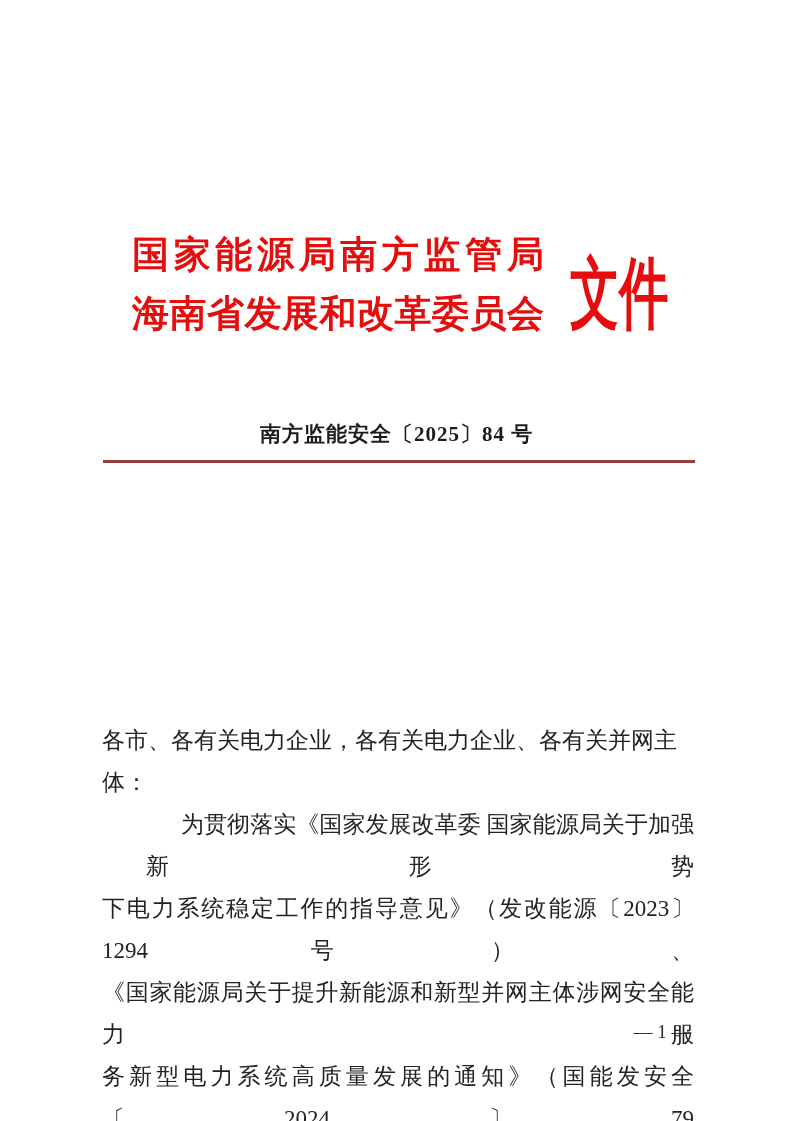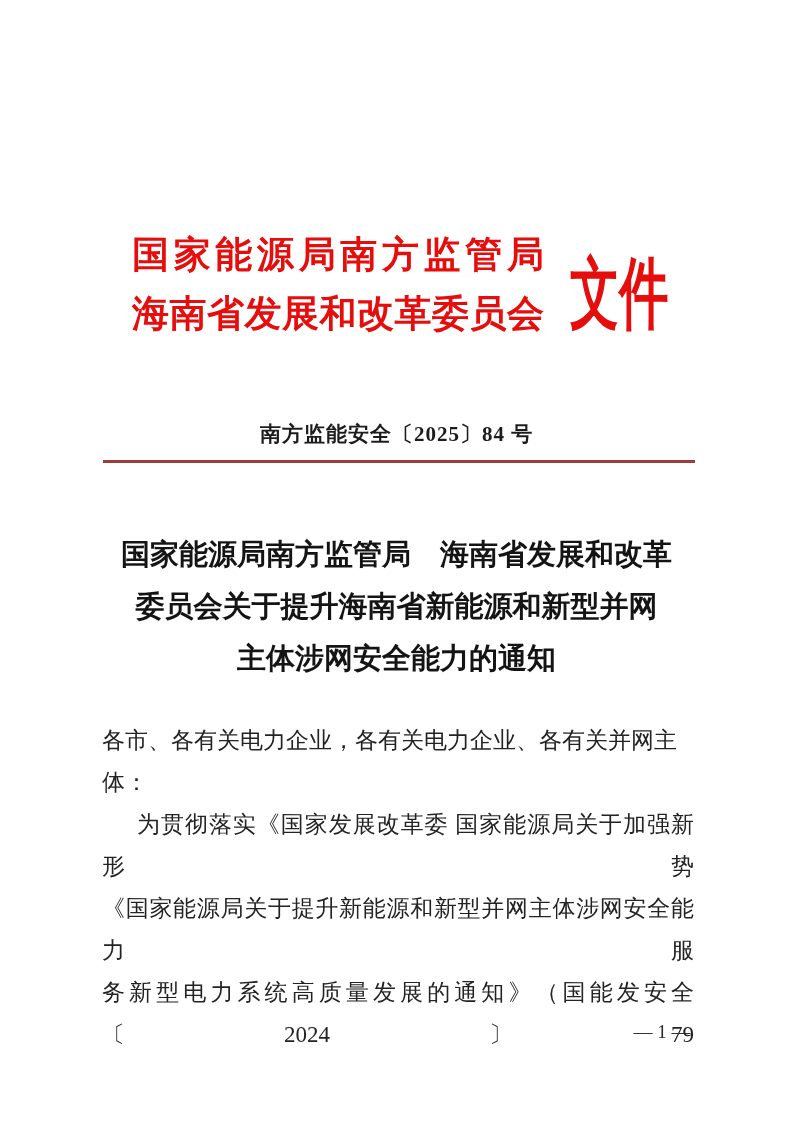--- a/index.html
+++ b/index.html
@@ -59,21 +59,21 @@
   }
   
   .body-text{
     position:absolute;
     left:102px;top:720px;width:592px;
     font-size:23px;line-height:42px;
     color:#232323;
   }
   .bline{text-align:left;}
   .bline.fill{text-align:justify;text-align-last:justify;}
-  .bline.ind{text-indent:35px;}
+  .bline.ind{text-indent:35px;margin-left:44px;}
   
   .page-number{
     position:absolute;
     left:612px;top:1020px;width:100px;
     text-align:center;
     font-size:19px;line-height:24px;
     color:#2a2a2a;
     white-space:nowrap;
   }
 </style>
@@ -108,28 +108,24 @@
       <span>员</span>
       <span>会</span>
     </div>
 
   <div class="doc-type" style="color: rgb(230, 13, 13);">文件</div>
 
   <div class="doc-number">南方监能安全〔2025〕84 号</div>
 
   <div class="divider" style="background: rgb(155, 60, 62);"></div>
 
-  <div class="title">
-    <div>国家能源局南方监管局　海南省发展和改革</div>
-    <div>委员会关于提升海南省新能源和新型并网</div>
-    <div>主体涉网安全能力的通知</div>
-  </div>
 
   <div class="body-text">
       <div class="bline">各市、各有关电力企业，各有关电力企业、各有关并网主体：</div>
       <div class="bline fill ind">为贯彻落实《国家发展改革委 国家能源局关于加强新形势</div>
+      <div class="bline fill">下电力系统稳定工作的指导意见》（发改能源〔2023〕1294 号）、</div>
       <div class="bline fill">《国家能源局关于提升新能源和新型并网主体涉网安全能力 服</div>
       <div class="bline fill">务新型电力系统高质量发展的通知》（国能发安全〔2024〕79</div>
     </div>
 
   <div class="page-number">— 1 —</div>
 
 </div>
 
 </body></html>

